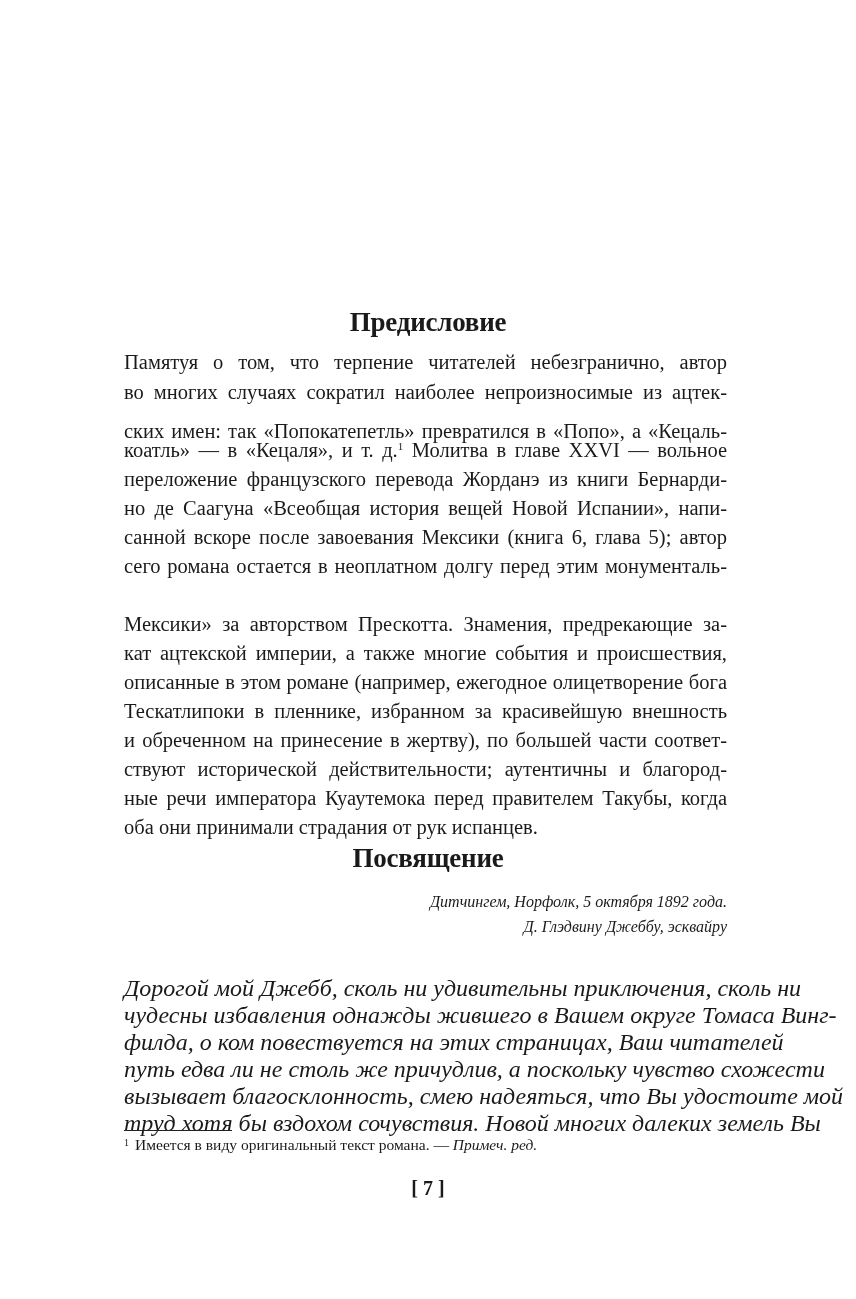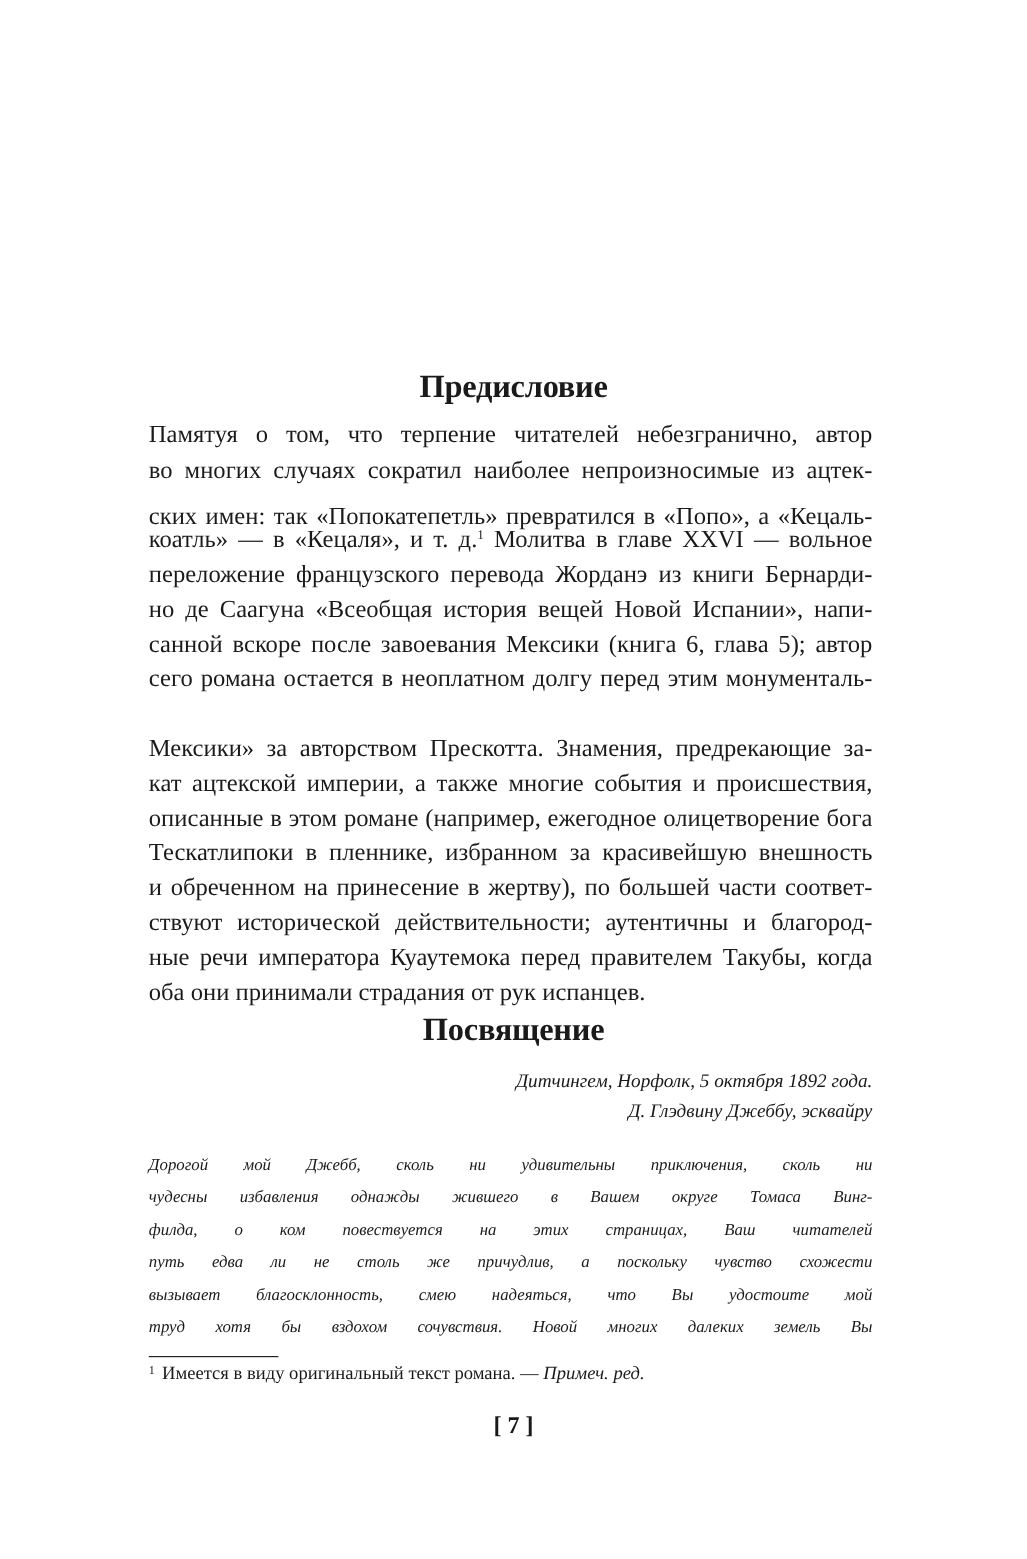--- a/index.html
+++ b/index.html
@@ -8,23 +8,23 @@
   .page { position:absolute; left:0; top:0; width:856px; height:1299px; }
   .heading { position:absolute; left:0; width:856px; text-align:center;
              font-weight:bold; font-size:27px; letter-spacing:-0.2px; }
   .line { position:absolute; left:124px; width:603px; font-size:20.5px;
           line-height:24px; white-space:nowrap; text-align:justify;
           text-align-last:justify; }
   .line.last { text-align-last:left; }
   .ital { font-style:italic; }
   .right { position:absolute; right:129px; font-style:italic; font-size:16px;
            white-space:nowrap; text-align:left; }
-  .it-line { position:absolute; left:124px; width:603px; font-size:14px;
+  .it-line { position:absolute; left:124px; width:603px; font-size:24px;
              line-height:24px; white-space:nowrap; font-style:italic;
-             text-align:justify; text-align-last:justify; }
+             text-align:justify; text-align-last:justify;margin-top:16px; }
   .rule { position:absolute; left:124px; top:1130px; width:108px; height:1px; background:#222; }
   .footnote { position:absolute; left:124px; top:1136px; font-size:15.5px; white-space:nowrap; }
   .footnote sup { font-size:10px; margin-right:6px; vertical-align:4px; }
   .folio { position:absolute; left:0; width:856px; top:1177px; text-align:center;
            font-weight:bold; font-size:20px; }
   sup.ref { font-size:11px; vertical-align:7px; line-height:0; }
 </style>
 </head>
 <body>
 

